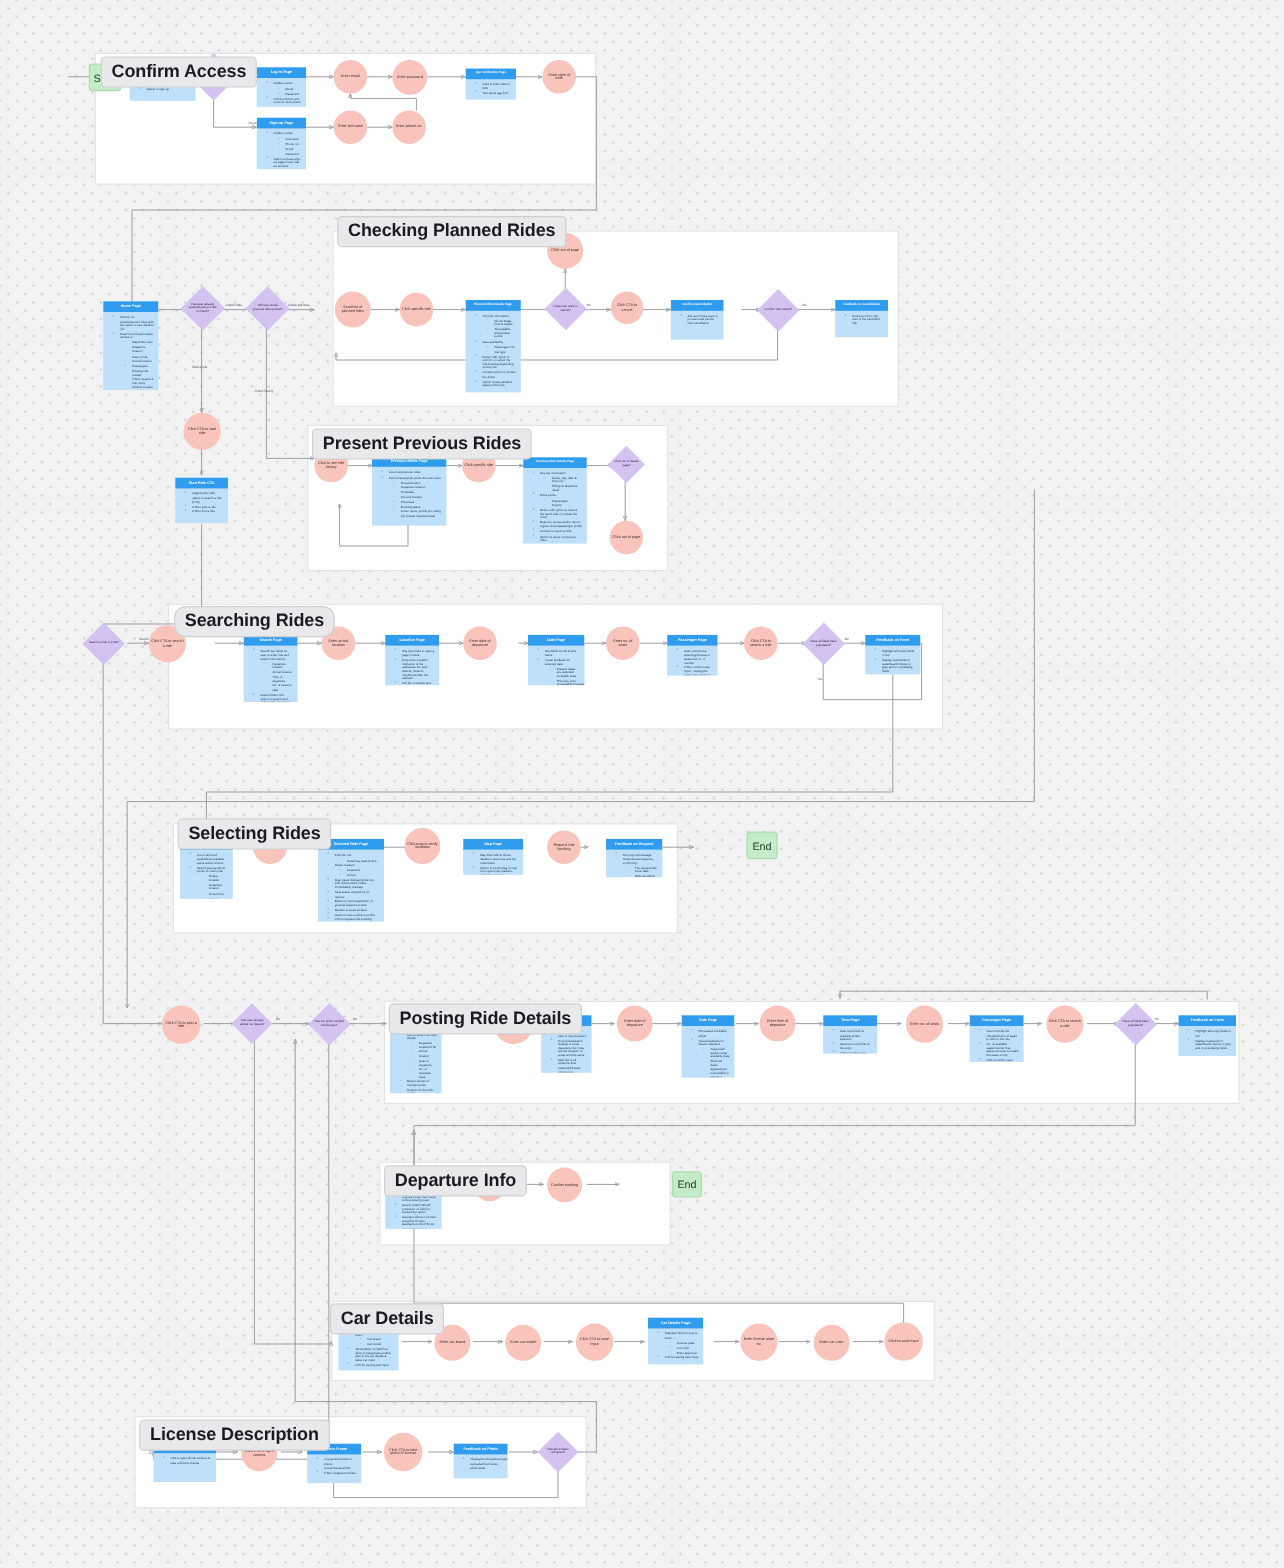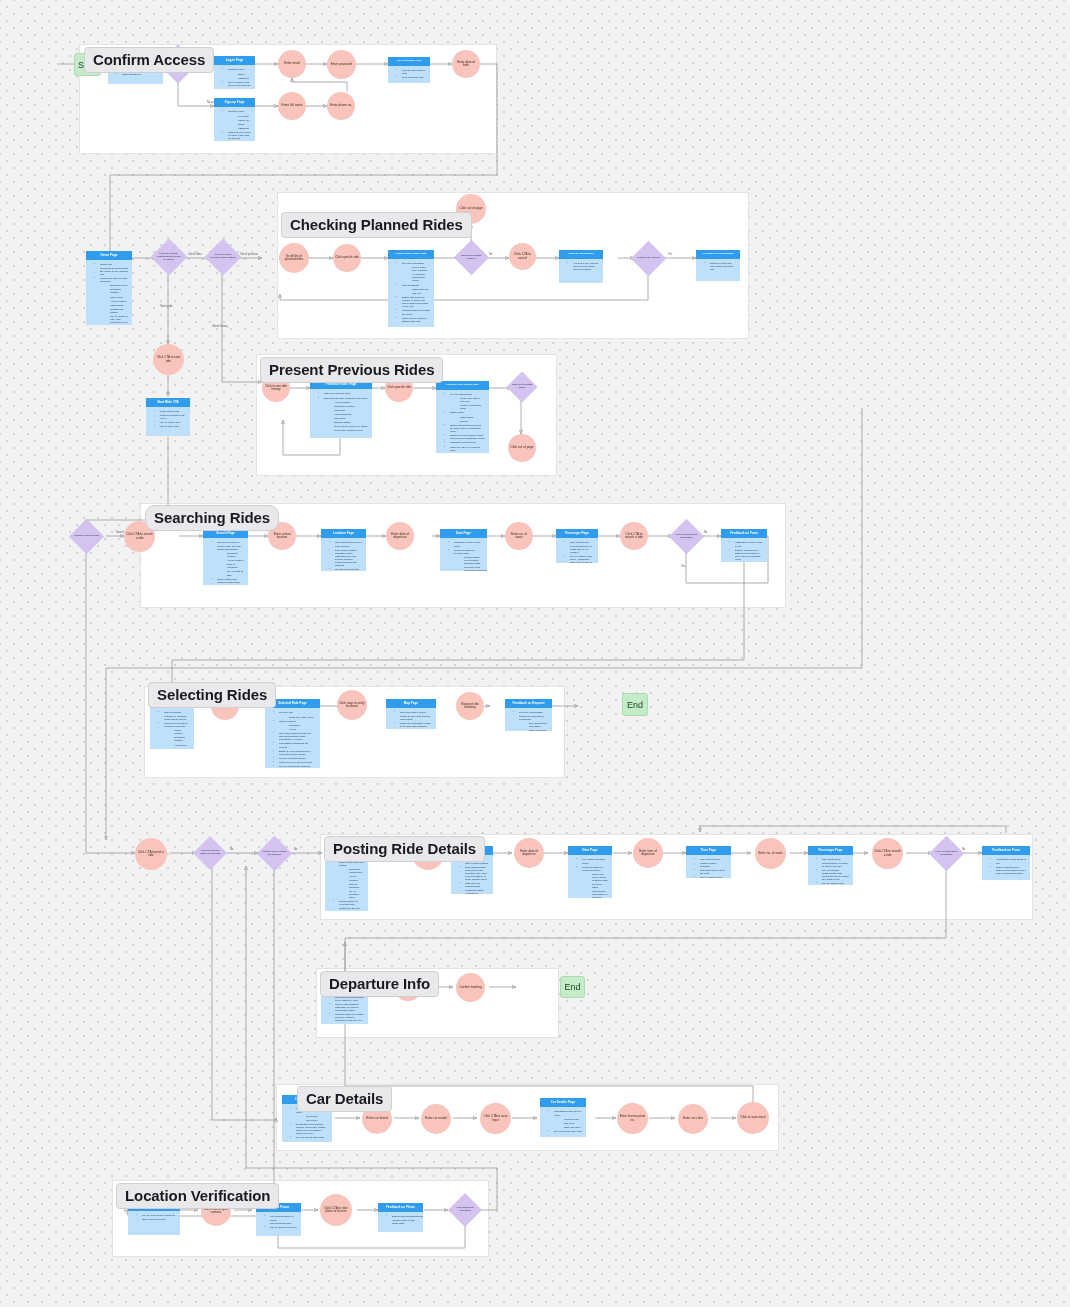--- a/index.html
+++ b/index.html
@@ -258,28 +258,28 @@
   <div class="elabel" style="left:668px;top:253px;">Yes</div>
   <div class="elabel" style="left:704px;top:531px;">No</div>
   <div class="elabel" style="left:681px;top:565px;">Yes</div>
   <div class="elabel" style="left:116px;top:531px;">Search a ride</div>
   <div class="elabel" style="left:962px;top:848px;">No</div>
   <div class="elabel" style="left:230px;top:848px;">No</div>
   <div class="elabel" style="left:294px;top:848px;">No</div>
   <div class="elabel" style="left:472px;top:1205px;">Yes</div>
 
   <div class="frame-title" style="left:84px;top:47px;">Confirm Access</div>
-  <div class="frame-title" style="left:281px;top:212px;text-align:center;">Checking Planned Rides</div>
+  <div class="frame-title" style="left:281px;top:180px;text-align:center;">Checking Planned Rides</div>
   <div class="frame-title" style="left:260px;top:357px;">Present Previous Rides</div>
   <div class="frame-title" style="left:145px;top:505px;border-radius:10px;">Searching Rides</div>
   <div class="frame-title" style="left:148px;top:682px;">Selecting Rides</div>
   <div class="frame-title" style="left:324px;top:836px;">Posting Ride Details</div>
   <div class="frame-title" style="left:320px;top:971px;">Departure Info</div>
-  <div class="frame-title" style="left:297px;top:1086px;">Car Details</div>
-  <div class="frame-title" style="left:116px;top:1183px;">Location Verification</div>
+  <div class="frame-title" style="left:275px;top:1086px;">Car Details</div>
+  <div class="frame-title" style="left:116px;top:1183px;">License Description</div>
 
   <div class="node terminal fs9" style="left:30px;top:53px;width:27px;height:23px;">Start</div>
   <div class="node terminal fs9" style="left:578px;top:693px;width:26px;height:23px;">End</div>
   <div class="node terminal fs9" style="left:516px;top:976px;width:25px;height:22px;">End</div>
 
   <div class="node card" style="left:108px;top:56px;width:55px;height:28px;">
     <div class="card-hdr fs3">Landing Page</div>
     <div class="card-body fs2">
       <ul>
           <li>Option to log in</li>

